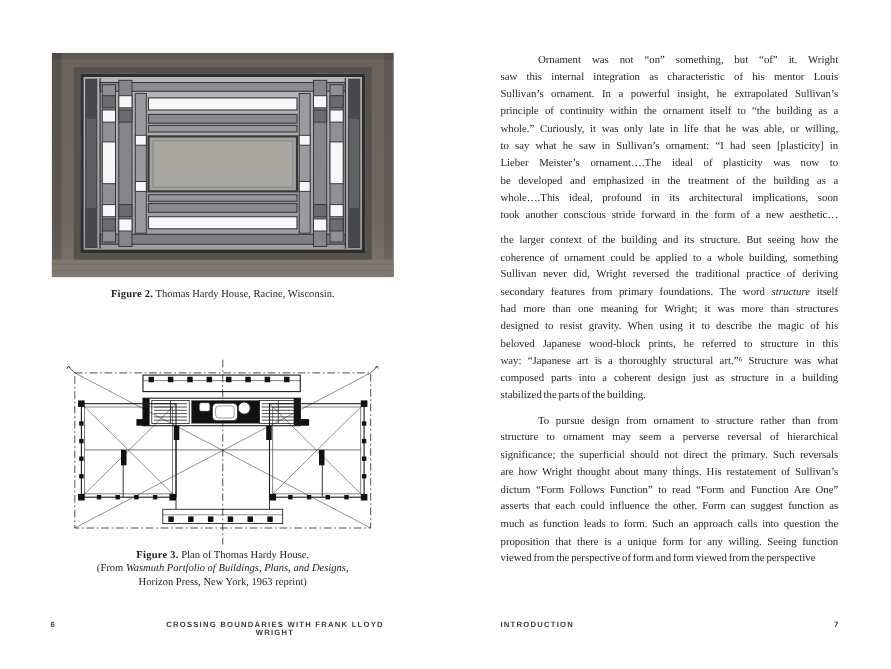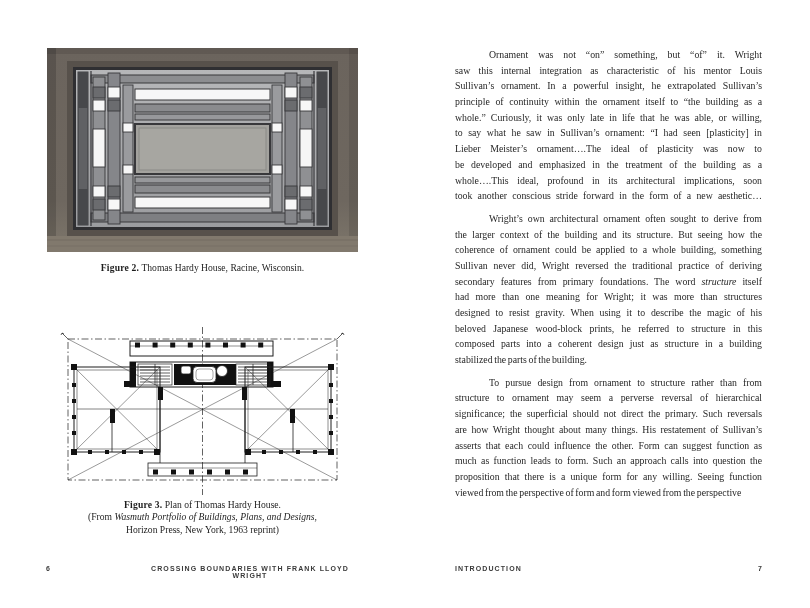--- a/index.html
+++ b/index.html
@@ -253,36 +253,37 @@
           <div class="para-line">Sullivan’s ornament. In a powerful insight, he extrapolated Sullivan’s</div>
           <div class="para-line">principle of continuity within the ornament itself to “the building as a</div>
           <div class="para-line">whole.” Curiously, it was only late in life that he was able, or willing,</div>
           <div class="para-line">to say what he saw in Sullivan’s ornament: “I had seen [plasticity] in</div>
           <div class="para-line">Lieber Meister’s ornament….The ideal of plasticity was now to</div>
           <div class="para-line">be developed and emphasized in the treatment of the building as a</div>
           <div class="para-line">whole….This ideal, profound in its architectural implications, soon</div>
           <div class="para-line">took another conscious stride forward in the form of a new aesthetic…</div>
         </div>
         <div class="paragraph">
-          <div class="para-line first">Wright’s own architectural ornament often sought to derive from</div>
           <div class="para-line">the larger context of the building and its structure. But seeing how the</div>
           <div class="para-line">coherence of ornament could be applied to a whole building, something</div>
           <div class="para-line">Sullivan never did, Wright reversed the traditional practice of deriving</div>
           <div class="para-line">secondary features from primary foundations. The word <i>structure</i> itself</div>
           <div class="para-line">had more than one meaning for Wright; it was more than structures</div>
           <div class="para-line">designed to resist gravity. When using it to describe the magic of his</div>
           <div class="para-line">beloved Japanese wood-block prints, he referred to structure in this</div>
+          <div class="para-line">way: “Japanese art is a thoroughly structural art.”⁶ Structure was what</div>
           <div class="para-line">composed parts into a coherent design just as structure in a building</div>
           <div class="para-line last">stabilized the parts of the building.</div>
         </div>
         <div class="paragraph">
           <div class="para-line first">To pursue design from ornament to structure rather than from</div>
           <div class="para-line">structure to ornament may seem a perverse reversal of hierarchical</div>
           <div class="para-line">significance; the superficial should not direct the primary. Such reversals</div>
           <div class="para-line">are how Wright thought about many things. His restatement of Sullivan’s</div>
+          <div class="para-line">dictum “Form Follows Function” to read “Form and Function Are One”</div>
           <div class="para-line">asserts that each could influence the other. Form can suggest function as</div>
           <div class="para-line">much as function leads to form. Such an approach calls into question the</div>
           <div class="para-line">proposition that there is a unique form for any willing. Seeing function</div>
           <div class="para-line last">viewed from the perspective of form and form viewed from the perspective</div>
         </div>
       </div>
 
     <div class="runfoot" id="rf-right">INTRODUCTION</div>
     <div class="pagenum" id="pn-right">7</div>
   </section>

